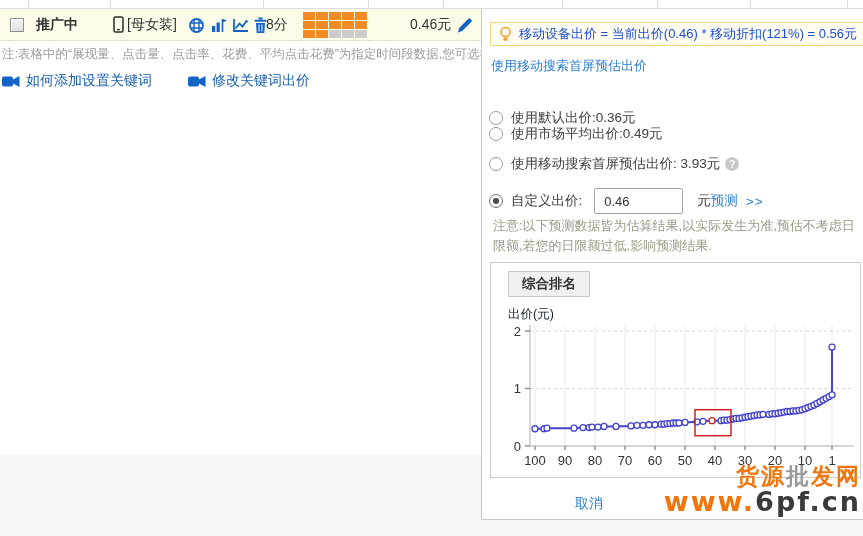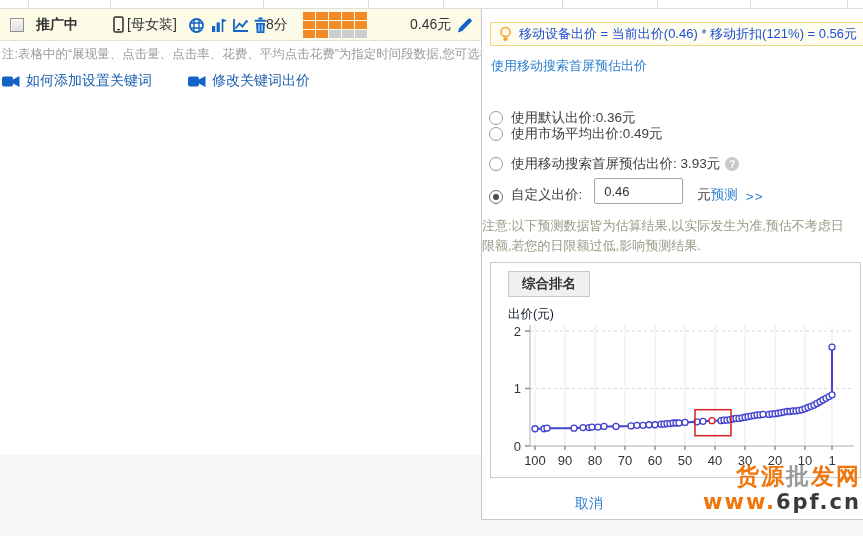--- a/index.html
+++ b/index.html
@@ -44,36 +44,36 @@
   .opt-row.on .radio::after{content:"";position:absolute;left:3px;top:3px;width:6px;height:6px;
     border-radius:50%;background:#4a4a4a;}
   .help-badge{display:inline-flex;width:14px;height:14px;border-radius:50%;background:#c9c9c9;
     color:#fff;font-size:10px;font-weight:bold;align-items:center;justify-content:center;margin-left:5px;}
   #bid-input{width:78px;height:24px;border:1px solid #a6a6a6;border-radius:2px;font-size:13px;
     padding:0 0 0 9px;margin:0 0 0 12px;color:#333;font-family:inherit;}
   .unit{margin-left:14px;color:#404040;}
   .blue-link{color:#2a7fd0;cursor:pointer;}
   #predict{}
   #arrows{margin-left:8px;letter-spacing:1px;}
-  #notice{left:0;top:207px;width:368px;font-size:13px;line-height:20px;color:#9a9a87;}
+  #notice{left:11px;top:207px;width:368px;font-size:13px;line-height:20px;color:#9a9a87;}
   
   #chart-box{left:8px;top:253px;width:371px;height:216px;border:1px solid #ccc;background:#fff;box-sizing:border-box;}
   #chart-tab{position:absolute;left:17px;top:8px;padding:3px 13px;border:1px solid #c8c8c8;background:#f0f0f0;
     font-size:13.5px;font-weight:bold;color:#333;cursor:pointer;}
   #chart-ylabel{position:absolute;left:17px;top:43px;font-size:12.5px;color:#0f172a;}
   #plot{position:absolute;left:0;top:0;}
   
   #confirm-btn{left:6px;top:480px;width:65px;height:28px;background:linear-gradient(#ff9a2e,#f27900);
     border:1px solid #e87500;border-radius:3px;color:#fff;font-size:14px;font-weight:bold;
     display:flex;align-items:center;justify-content:center;cursor:pointer;}
   #cancel-link{left:93px;top:480px;height:28px;line-height:28px;font-size:14px;}
   #watermark{right:2px;top:454px;text-align:right;line-height:26px;
     font-family:"DejaVu Sans",sans-serif;font-weight:bold;}
   #wm1{font-size:23px;letter-spacing:2px;}
-  #wm2{font-size:21px;letter-spacing:2px;text-align:right;}
+  #wm2{font-size:27px;letter-spacing:2px;text-align:right;}
 </style>
 </head>
 <body>
 
 <div id="top-strip" class="abs">
     <div class="col-sep" style="left: 28px;"></div>
     <div class="col-sep" style="left: 110px;"></div>
     <div class="col-sep" style="left: 263px;"></div>
     <div class="col-sep" style="left: 368px;"></div>
     <div class="col-sep" style="left: 443px;"></div>
@@ -193,21 +193,21 @@
   </div>
   <div class="opt-row" style="top:111px;">
     <span class="radio"></span>
     <span>使用市场平均出价:0.49元</span>
   </div>
   <div class="opt-row" style="top:141px;">
     <span class="radio"></span>
     <span>使用移动搜索首屏预估出价: 3.93元</span>
     <span class="help-badge">?</span>
   </div>
-  <div class="opt-row on" style="top:167px;align-items:flex-end;">
+  <div class="opt-row on" style="top:178px;">
     <span class="radio"></span>
     <span>自定义出价:</span>
     <input id="bid-input" value="0.46" style="">
     <span class="unit">元</span>
     <span class="blue-link" id="predict">预测</span>
     <span class="blue-link" id="arrows">&gt;&gt;</span>
   </div>
 
   <div id="notice" class="abs">注意:以下预测数据皆为估算结果,以实际发生为准,预估不考虑日限额,若您的日限额过低,影响预测结果.</div>
 

